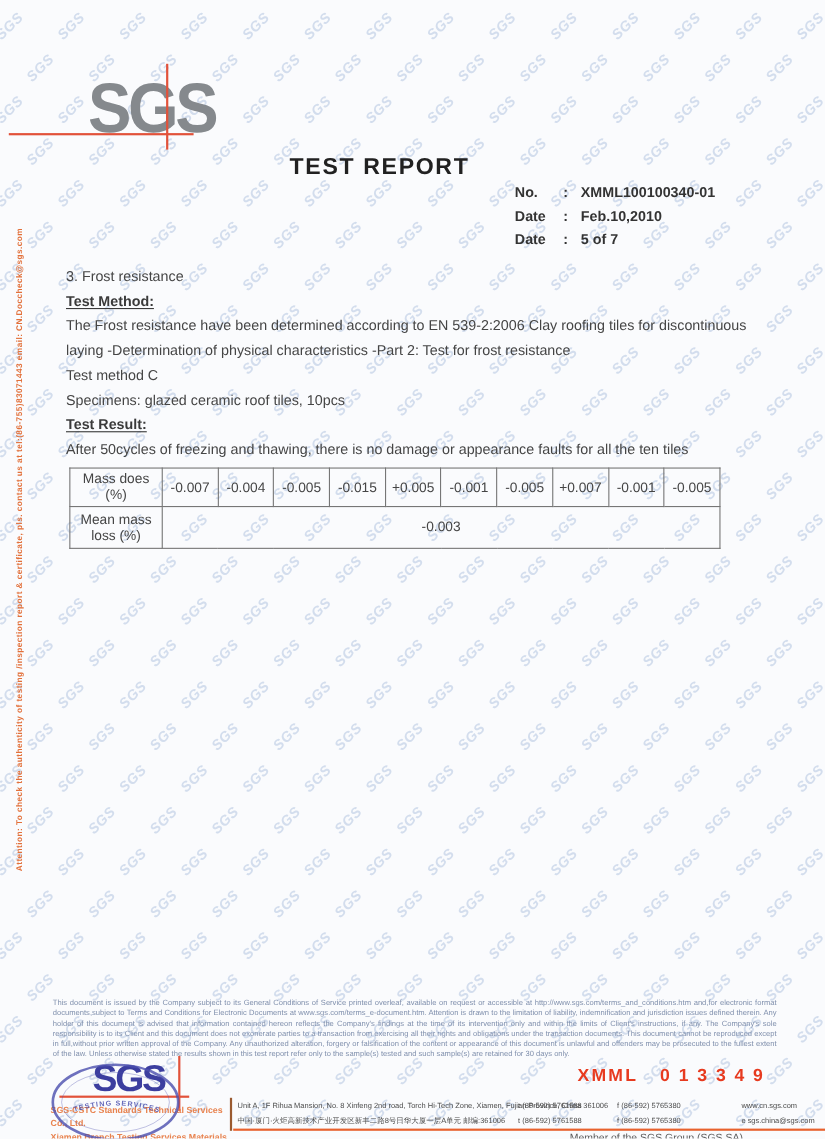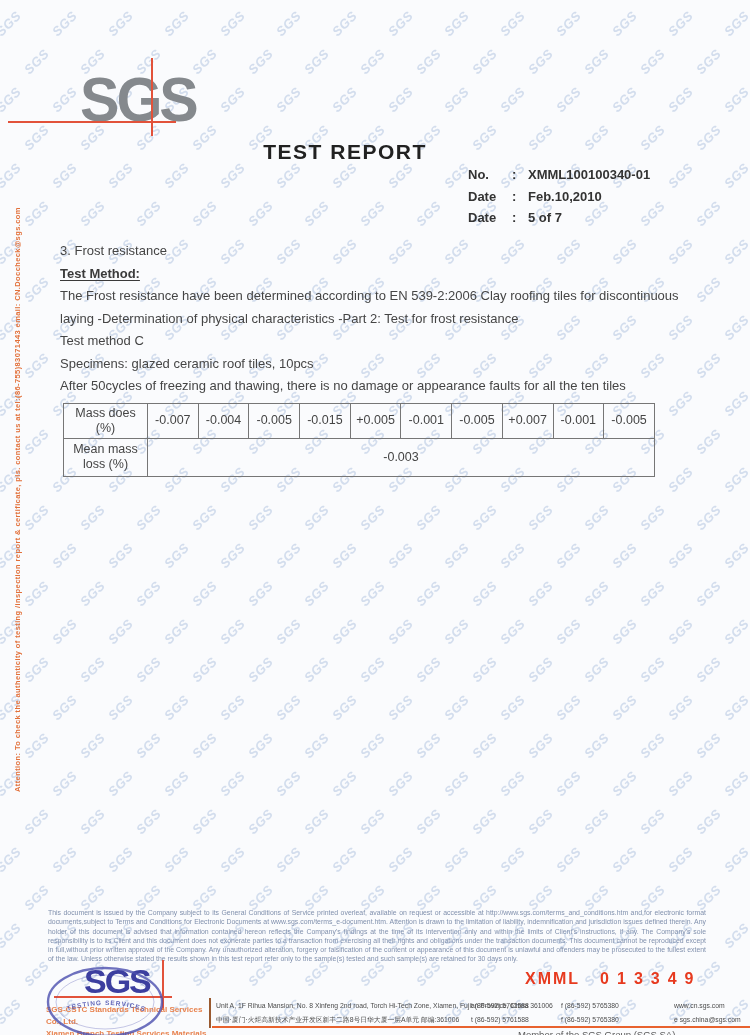--- a/index.html
+++ b/index.html
@@ -538,20 +538,21 @@
         <span>5 of 7</span>
       </div>
     </div>
 
     <div class="doc-body">
       <div>3. Frost resistance</div>
       <div class="heading-u">Test Method:</div>
       <div>The Frost resistance have been determined according to EN 539-2:2006 Clay roofing tiles for discontinuous laying -Determination of physical characteristics -Part 2: Test for frost resistance</div>
       <div>Test method C</div>
       <div>Specimens: glazed ceramic roof tiles, 10pcs</div>
+      <div class="heading-u">Test Result:</div>
       <div>After 50cycles of freezing and thawing, there is no damage or appearance faults for all the ten tiles</div>
 
       <table class="result-table">
         <tbody>
           <tr class="row-m">
             <td class="lbl">Mass does (%)</td>
             <td>-0.007</td>
             <td>-0.004</td>
             <td>-0.005</td>
             <td>-0.015</td>

